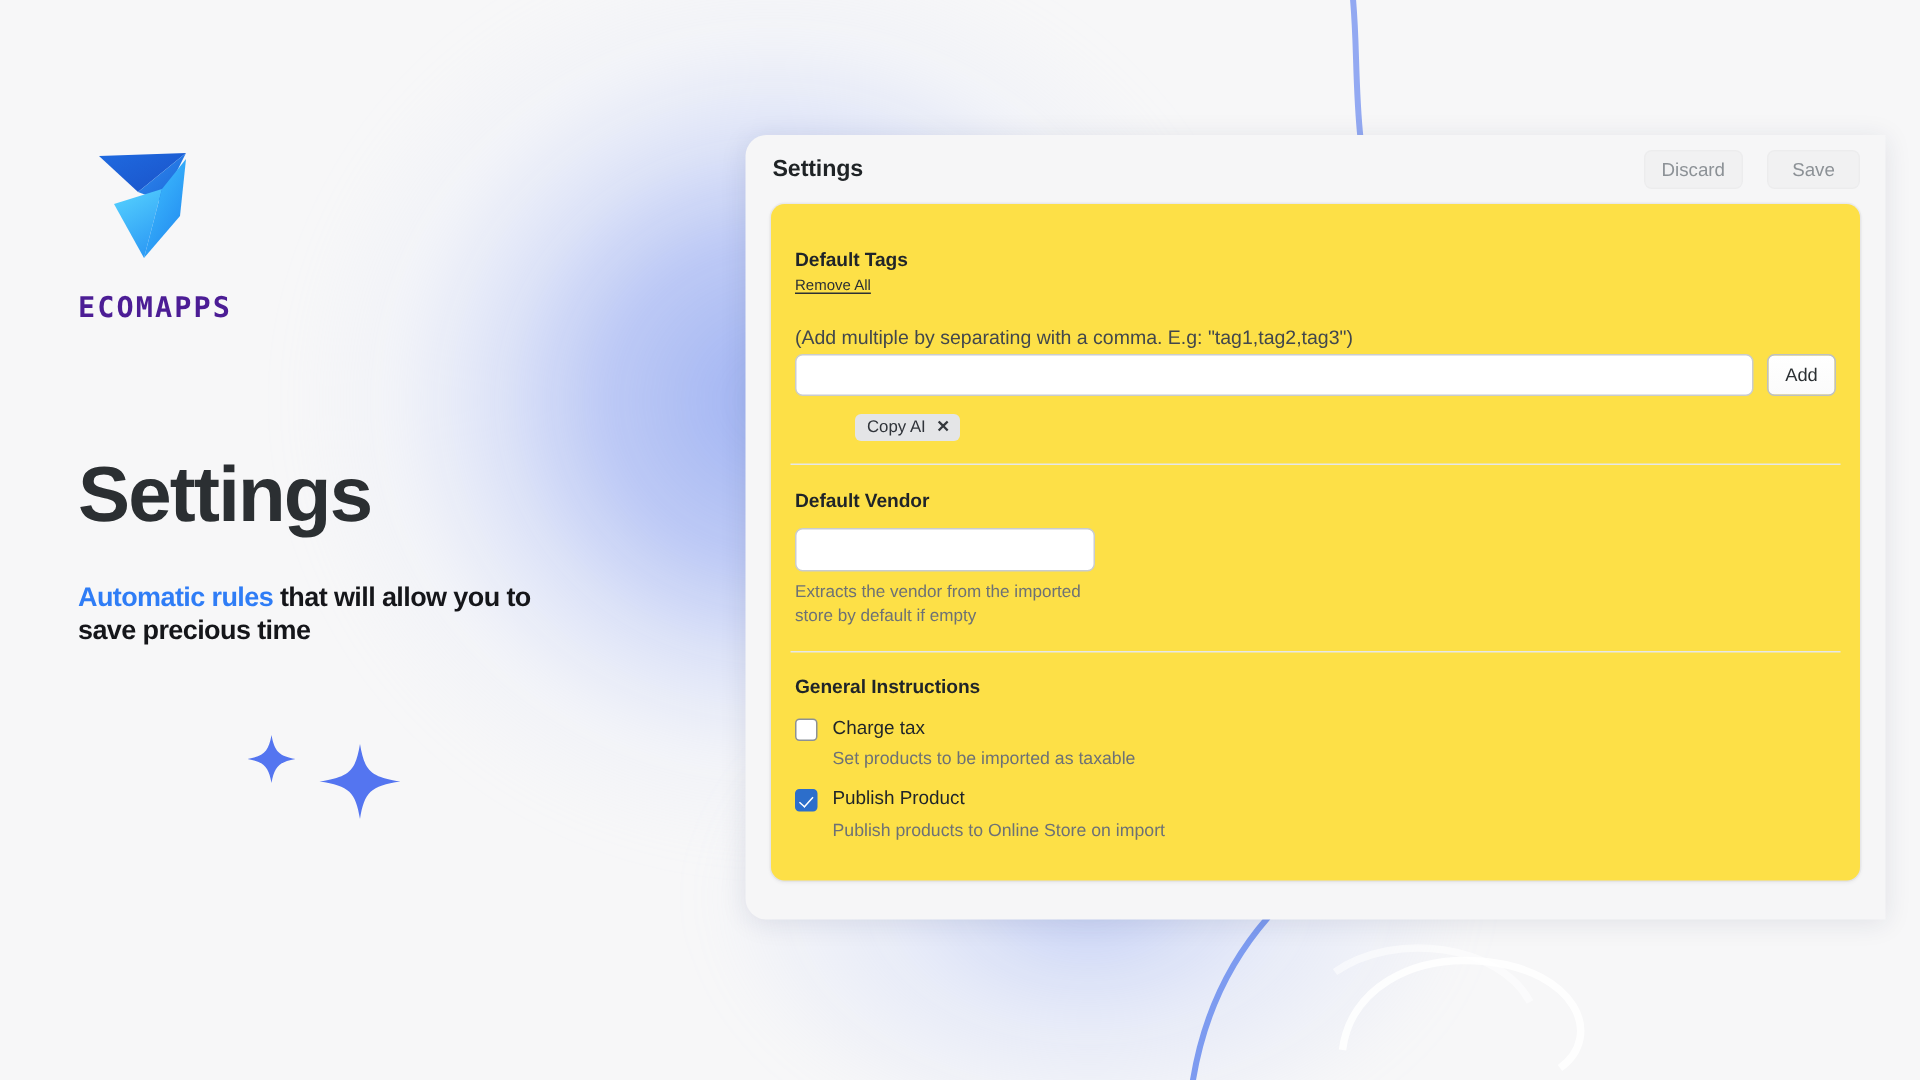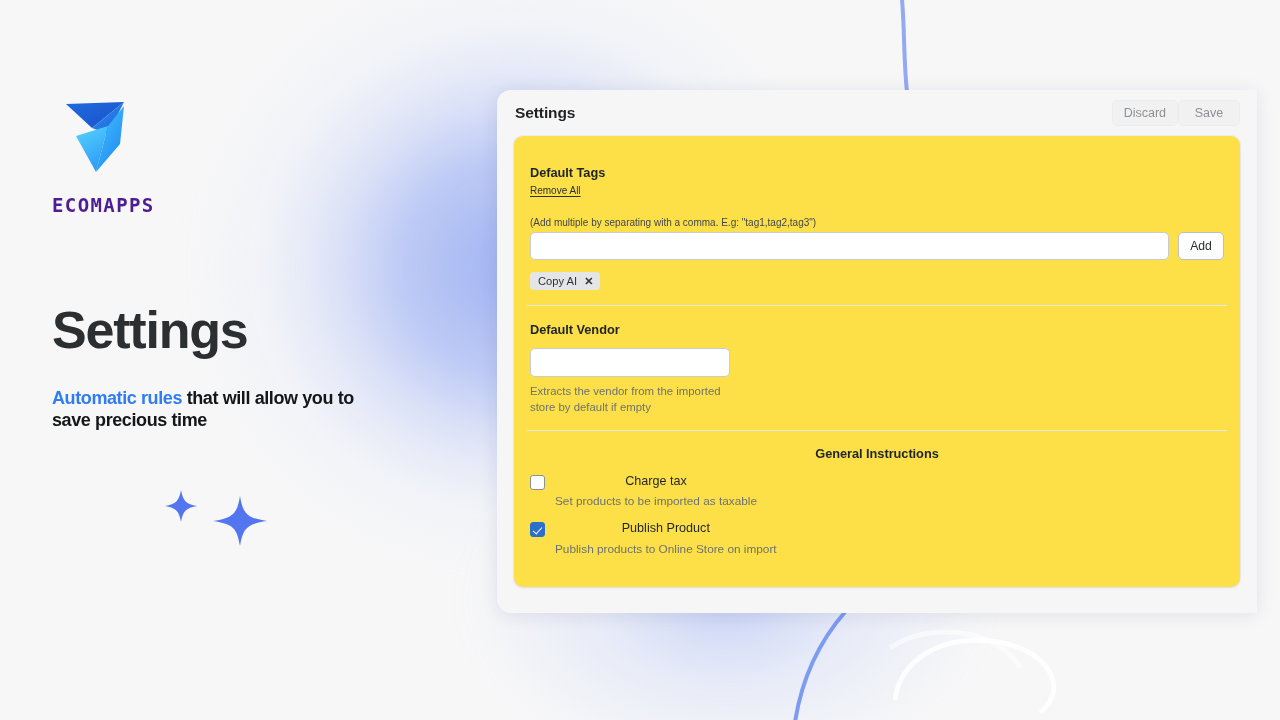--- a/index.html
+++ b/index.html
@@ -95,21 +95,21 @@
     display: flex;
     align-items: center;
     padding: 0 17px 0 18px;
   }
   .panel-title {
     font-size: 15.5px;
     font-weight: 600;
     color: #1f2326;
     letter-spacing: -0.1px;
   }
-  .head-actions { margin-left: auto; display: flex; gap: 0; }
+  .head-actions { margin-left: auto; display: flex; gap: 16px; }
   .hbtn {
     min-width: 62px;
     height: 26px;
     padding: 0 12px;
     border-radius: 5px;
     background: #f1f1f2;
     border: none;
     color: #8c9196;
     font-size: 12.5px;
     font-family: "Liberation Sans", sans-serif;
@@ -138,21 +138,21 @@
     display: inline-block;
     margin-top: 4px;
     font-size: 10px;
     color: #2c3034;
     text-decoration: underline;
     text-underline-offset: 2px;
     cursor: pointer;
   }
   .hint {
     margin-top: 19px;
-    font-size: 10px;
+    font-size: 13px;
     color: #42474c;
   }
   .row-input { margin-top: 4px; display: flex; gap: 9px; align-items: flex-end; }
   .tinput {
     flex: 1;
     height: 28px;
     border: 1px solid #c9cccf;
     border-radius: 5px;
     background: #fff;
     font-size: 12.5px;
@@ -163,21 +163,21 @@
   .addbtn {
     width: 46px; height: 28px;
     border: 1px solid #bcc0c4;
     border-radius: 5px;
     background: linear-gradient(#ffffff, #fbfbfb);
     font-size: 12.2px;
     color: #2b3033;
     font-family: "Liberation Sans", sans-serif;
     cursor: pointer;
   }
-  .chips { margin-top: 12px; display: flex; gap: 6px; flex-wrap: wrap; }
+  .chips { margin-top: 12px; display: flex; gap: 6px; flex-wrap: wrap; margin-left: 40px; }
   .chip {
     display: inline-flex;
     align-items: center;
     gap: 7px;
     background: #e4e5e7;
     border-radius: 4px;
     padding: 3px 7px 3px 8px;
     font-size: 11.2px;
     color: #30343a;
   }
@@ -209,21 +209,21 @@
     font-family: "Liberation Sans", sans-serif;
   }
   .vhelp {
     margin-top: 6px;
     font-size: 11.4px;
     color: #6d7175;
     line-height: 1.42;
     width: 200px;
   }
 
-  .sec-general { padding-top: 15px; text-align: center; }
+  .sec-general { padding-top: 15px; }
   .check-row { margin-top: 13px; display: flex; align-items: flex-start; gap: 10px; }
   .cbox {
     width: 15px; height: 15px;
     flex: 0 0 15px;
     border-radius: 3px;
     border: 1px solid #8c9196;
     background: #fff;
     margin-top: 1px;
     position: relative;
     cursor: pointer;

